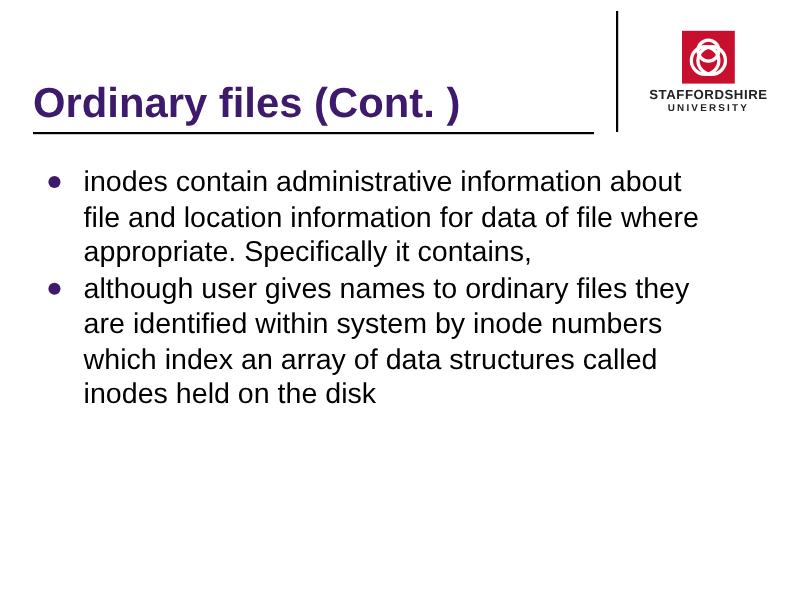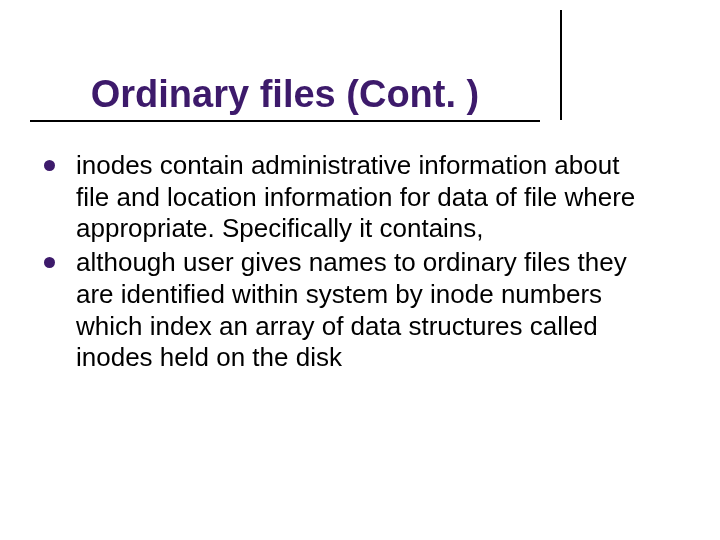--- a/index.html
+++ b/index.html
@@ -16,21 +16,20 @@
     position: relative;
     padding: 0;
   }
   .title-wrap {
     position: absolute;
     left: 30px;
     top: 74px;
     width: 510px;
     border-bottom: 2px solid #000;
     padding-bottom: 4px;
-    text-align: center;
   }
   .title {
     font-size: 38px;
     font-weight: bold;
     color: #3d1a6b;
     line-height: 1.1;
   }
   .v-rule {
     position: absolute;
     left: 560px;
@@ -123,20 +122,31 @@
     border-radius: 50%;
   }
 </style>
 </head>
 <body>
 
 <div class="slide">
 
   <div class="v-rule"></div>
 
+  <div class="logo">
+    <div class="logo-box">
+      <div class="logo-knot">
+          <div class="logo-knot-c"></div>
+        </div>
+    </div>
+    <div class="logo-text">
+      <span>STAFFORDSHIRE</span>
+      <span class="uni">UNIVERSITY</span>
+    </div>
+  </div>
 
   <div class="title-wrap">
     <h1 class="title">Ordinary files (Cont. )</h1>
   </div>
 
   <div class="content">
     <ul class="bullets">
       <li><span>inodes contain administrative information about file and location information for data of file where appropriate. Specifically it contains,</span></li>
       <li><span>although user gives names to ordinary files they are identified within system by inode numbers which index an array of data structures called inodes held on the disk</span></li>
     </ul>

